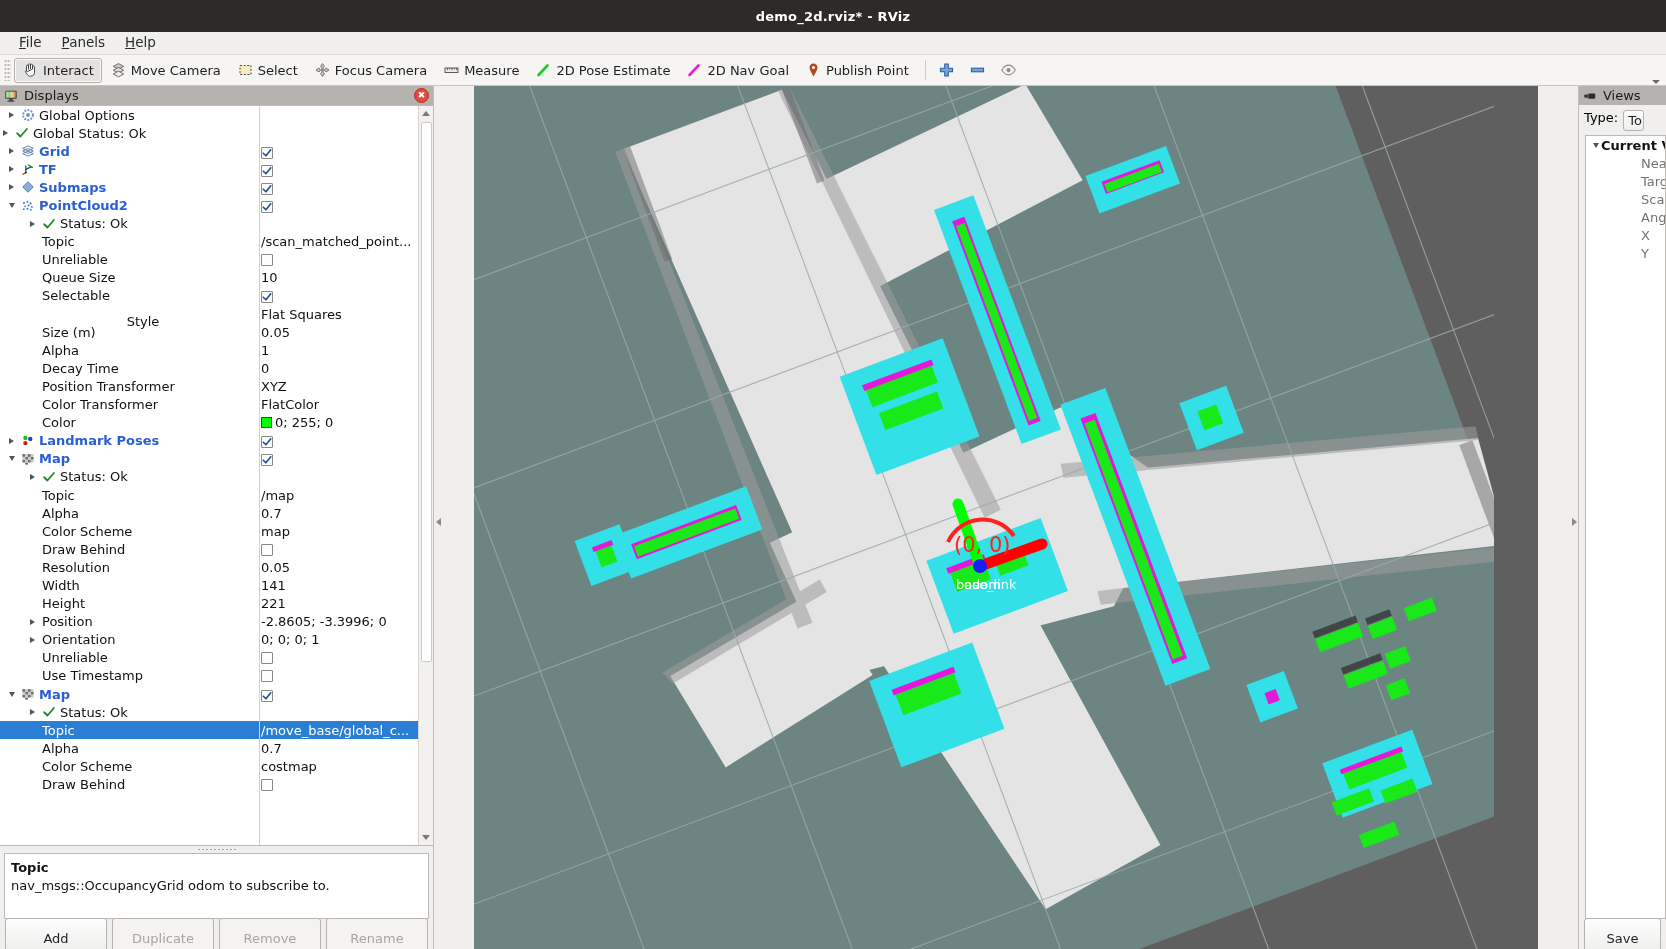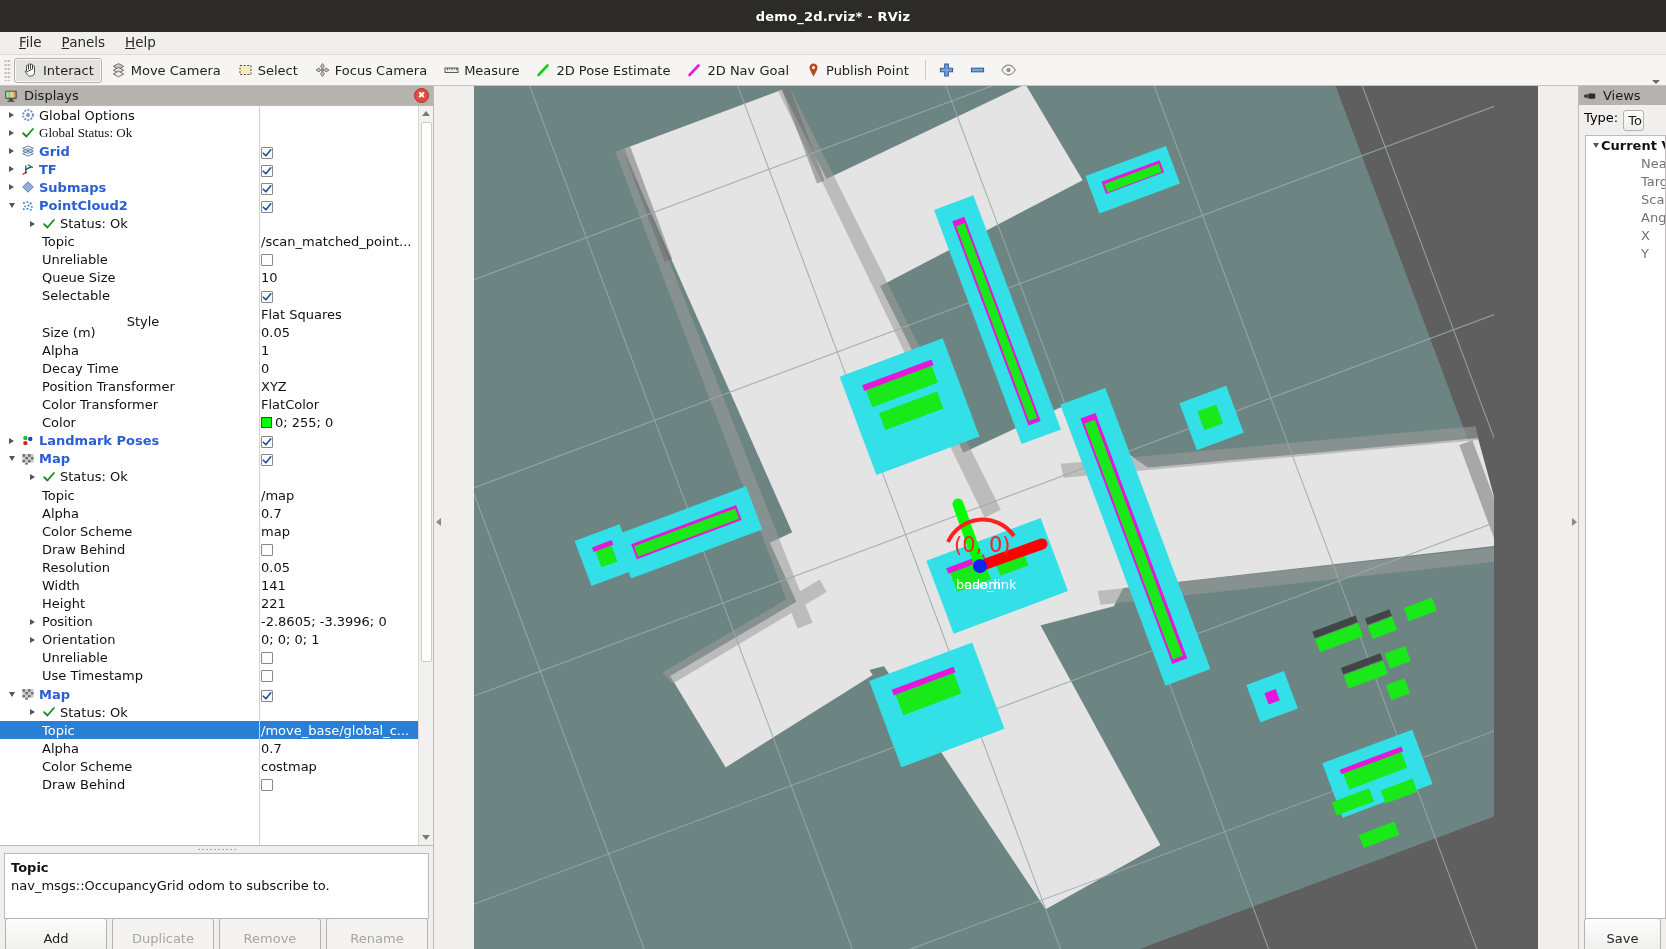--- a/index.html
+++ b/index.html
@@ -369,21 +369,21 @@
               </span>
               <svg viewBox="0 0 16 16" class="ticon-sm">
                 <circle cx="8" cy="8" r="5.6" fill="none" stroke="#6e93c8" stroke-width="2.3" stroke-dasharray="2.1 1.5"></circle>
                 <circle cx="8" cy="8" r="2.2" fill="#6e93c8"></circle>
               </svg>
               <span>Global Options</span>
             </div>
             <div class="tval"></div>
           </div>
           <div class="trow">
-            <div class="tname" style="padding-left: 6px; font-family: Liberation Serif, serif;">
+            <div class="tname" style="">
               <span class="expander">
                 <span class="arrow-r"></span>
               </span>
               <svg viewBox="0 0 16 16" class="ticon-sm">
                 <path d="M2.5 8.3 6.2 12 13.6 3.4" fill="none" stroke="#1f8a27" stroke-width="2.1" stroke-linecap="round" stroke-linejoin="round"></path>
               </svg>
               <span>Global Status: Ok</span>
             </div>
             <div class="tval"></div>
           </div>

